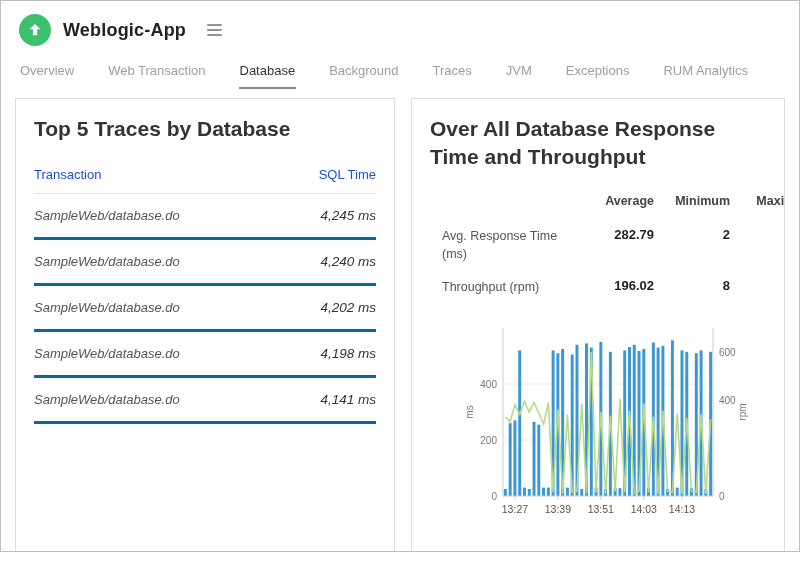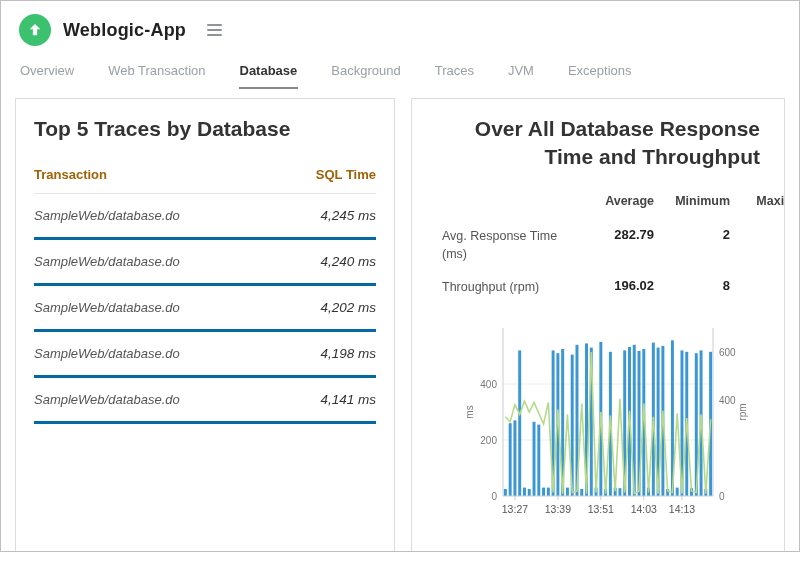--- a/index.html
+++ b/index.html
@@ -10,33 +10,33 @@
   
   .header { display:flex; align-items:center; padding:13px 18px 0 18px; gap:12px; }
   .app-icon { width:32px; height:32px; border-radius:50%; background:#3cc16e; display:flex; align-items:center; justify-content:center; flex:0 0 auto; }
   .app-title { font-size:18px; font-weight:700; color:#222; letter-spacing:.2px; }
   .menu-icon { margin-left:6px; display:flex; flex-direction:column; gap:3px; cursor:pointer; padding:3px; }
   .menu-icon span { display:block; width:15px; height:2px; background:#8f9499; border-radius:1px; }
 
   
   .tabs { display:flex; gap:32px; padding:0 18px; margin-top:17px; font-size:13px; color:#9aa0a6; }
   .tab { padding:0 1px 9px; cursor:pointer; border-bottom:2px solid transparent; white-space:nowrap; }
-  .tab.active { color:#333; font-weight:700; border-bottom-color:#85898d; }
+  .tab.active { color:#333; font-weight:400; border-bottom-color:#85898d; }
 
   
   .panels { display:flex; gap:16px; padding:9px 14px 0; }
   .panel { background:#fff; border:1px solid #ddd; height:468px; }
   .panel-left { width:380px; padding:16px 18px; }
   .panel-right { flex:1; padding:16px 0 16px 18px; overflow:hidden; }
   .panel-title { font-size:21px; font-weight:700; color:#333; line-height:1.35; }
-  .panel-right .panel-title { max-width:330px;text-align:right; }
+  .panel-right .panel-title { max-width:330px; }
 
   
   .traces-table { width:100%; border-collapse:collapse; margin-top:12px; font-size:13px; }
-  .traces-table th { text-align:left; font-weight:700; color:#a16207; padding:12px 0 11px; border-bottom:1px solid #e6e6e6; }
+  .traces-table th { text-align:left; font-weight:400; color:#1d4ed8; padding:12px 0 11px; border-bottom:1px solid #e6e6e6; }
   .traces-table th.col-right { text-align:right; }
   .traces-table td { padding:14px 0; border-bottom:3px solid #0369a1; color:#555;font-style:italic; }
   .traces-table td.time { text-align:right; color:#333; font-size:13.5px; }
 
   
   .stats-table { border-collapse:collapse; margin:18px 0 0 12px; font-size:12.5px; table-layout:fixed; width:372px; }
   .stats-table th { font-weight:600; color:#444; text-align:right; padding:4px 0 12px; }
   .stats-table td { text-align:right; padding:7px 0; vertical-align:top; }
   .stats-table .stat-label { text-align:left; color:#555; line-height:1.5; padding-right:8px; }
   .stats-table .stat-value { font-weight:700; color:#222; font-size:13px; }
@@ -71,20 +71,21 @@
   </div>
 
   <div class="tabs">
     <div class="tab">Overview</div>
     <div class="tab">Web Transaction</div>
     <div class="tab active">Database</div>
     <div class="tab">Background</div>
     <div class="tab">Traces</div>
     <div class="tab">JVM</div>
     <div class="tab">Exceptions</div>
+    <div class="tab">RUM Analytics</div>
   </div>
 
   <div class="panels">
 
     <div class="panel panel-left">
       <div class="panel-title">Top 5 Traces by Database</div>
       <table class="traces-table">
         <thead>
           <tr>
             <th>Transaction</th>

